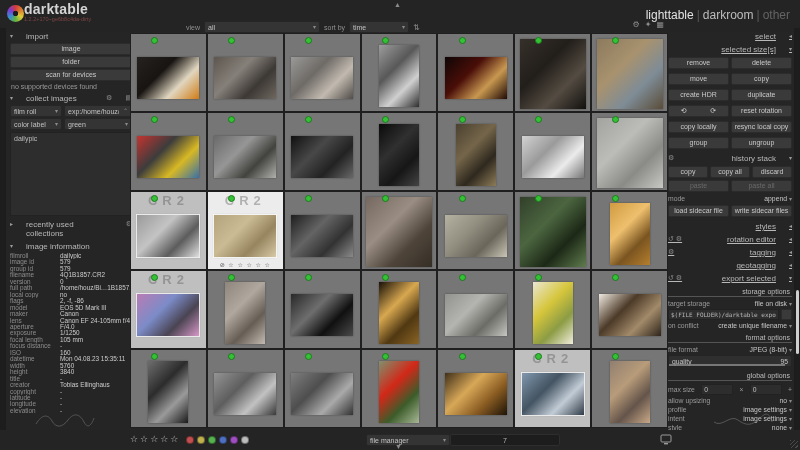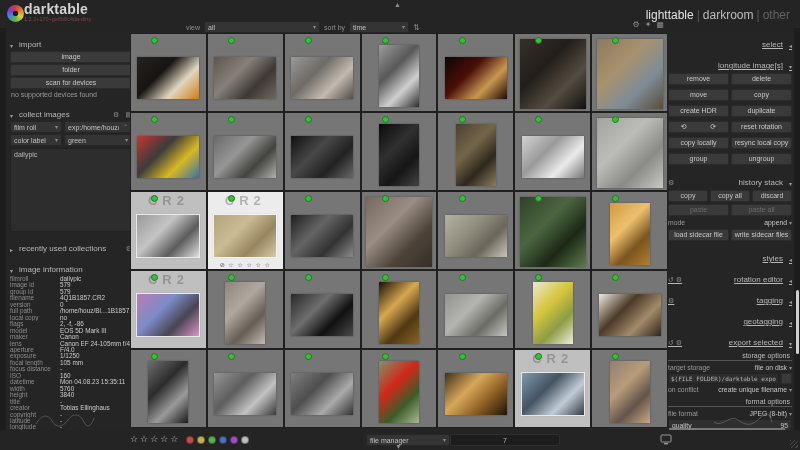--- a/index.html
+++ b/index.html
@@ -30,21 +30,21 @@
   #view-combo{width:108px;}
   #sort-combo{width:52px;}
   #sortdir{color:#8a8a8a;font-size:8px;}
   #top-icons{position:absolute;top:20px;right:136px;display:flex;gap:5px;font-size:8px;color:#8e8e8e;}
   
   .edge-strip{position:absolute;top:28px;bottom:20px;width:6px;background:#1d1d1d;}
   #edge-l{left:0;} #edge-r{right:0;}
   #scroll-thumb{position:absolute;right:1px;top:262px;width:3px;height:64px;background:#cfcfcf;border-radius:2px;}
   #leftpanel{position:absolute;left:6px;top:28px;width:122px;bottom:20px;padding:0 3px 0 4px;overflow:hidden;}
   #rightpanel{position:absolute;right:6px;top:28px;width:124px;bottom:20px;padding:0 2px 0 4px;overflow:hidden;}
-  .hdr{display:flex;align-items:flex-end;gap:6px;font-size:8px;color:#b8b8b8;margin:12px 0 2px;}
+  .hdr{display:flex;align-items:flex-start;gap:13px;font-size:8px;color:#b8b8b8;margin:4px 0 2px;}
   .hdr .arr{font-size:6px;color:#9a9a9a;}
   .hdr .ico{font-size:7px;color:#8a8a8a;}
   .hdr .sp{flex:1;}
   .hdr-r{justify-content:flex-end;text-decoration:underline;}
   .btn{background:#3a3a3a;border:1px solid #2b2b2b;border-radius:2px;color:#c9c9c9;
     font-size:7px;text-align:center;height:10px;line-height:10px;margin:1px 0;
     overflow:hidden;white-space:nowrap;}
   .btn.gray{color:#6a6a6a;}
   .note{font-size:7px;color:#9a9a9a;margin:2px 1px;}
   .row2{display:grid;grid-template-columns:1fr 1fr;gap:2px;}
@@ -256,21 +256,21 @@
   </svg>
 </div>
 
 <div id="rightpanel">
   <div class="hdr hdr-r">
     <span>select</span>
     <span class="arr">◂</span>
   </div>
 
   <div class="hdr hdr-r">
-    <span>longitude image[s]</span>
+    <span>selected size[s]</span>
     <span class="arr">▾</span>
   </div>
   <div class="row2">
     <div class="btn">remove</div>
     <div class="btn">delete</div>
     <div class="btn">move</div>
     <div class="btn">copy</div>
     <div class="btn">create HDR</div>
     <div class="btn">duplicate</div>
     <div class="btn" style="display:flex;justify-content:space-around">

